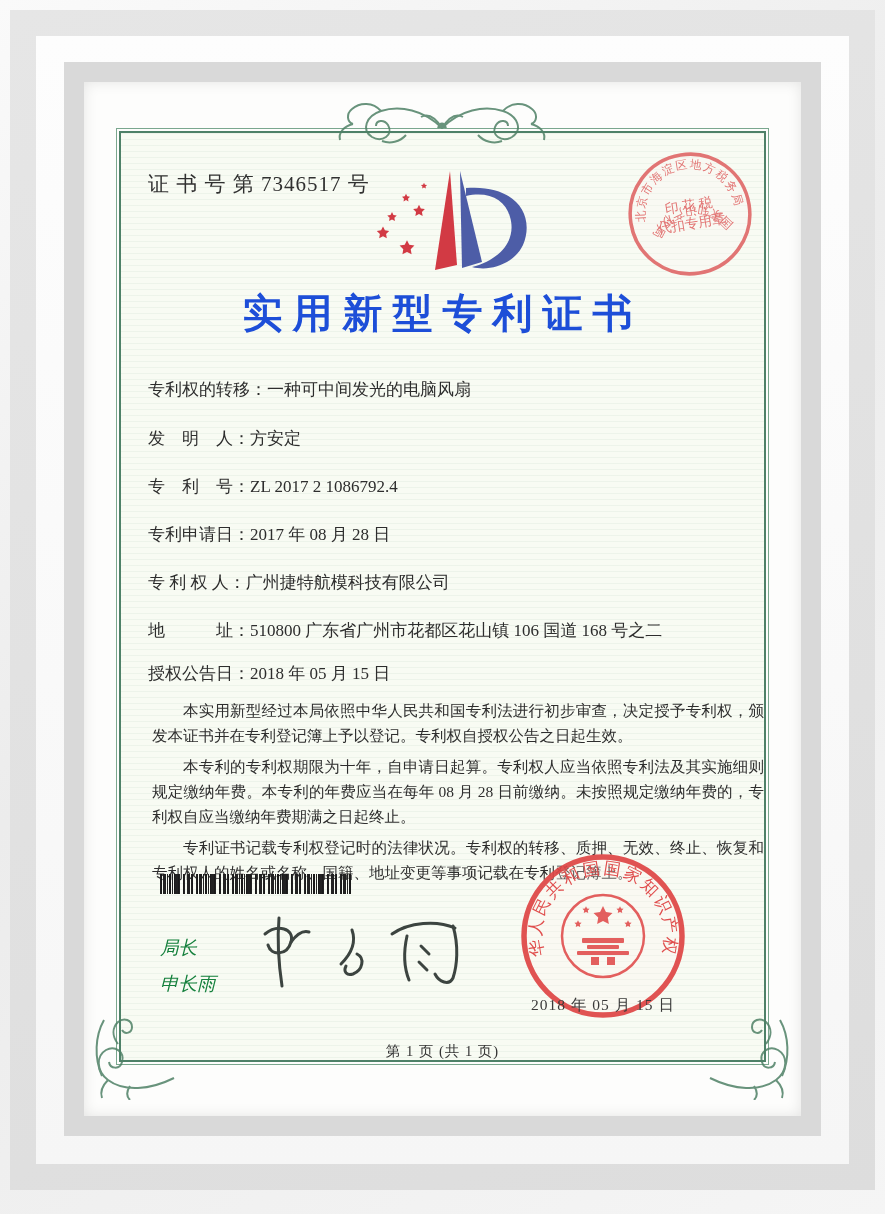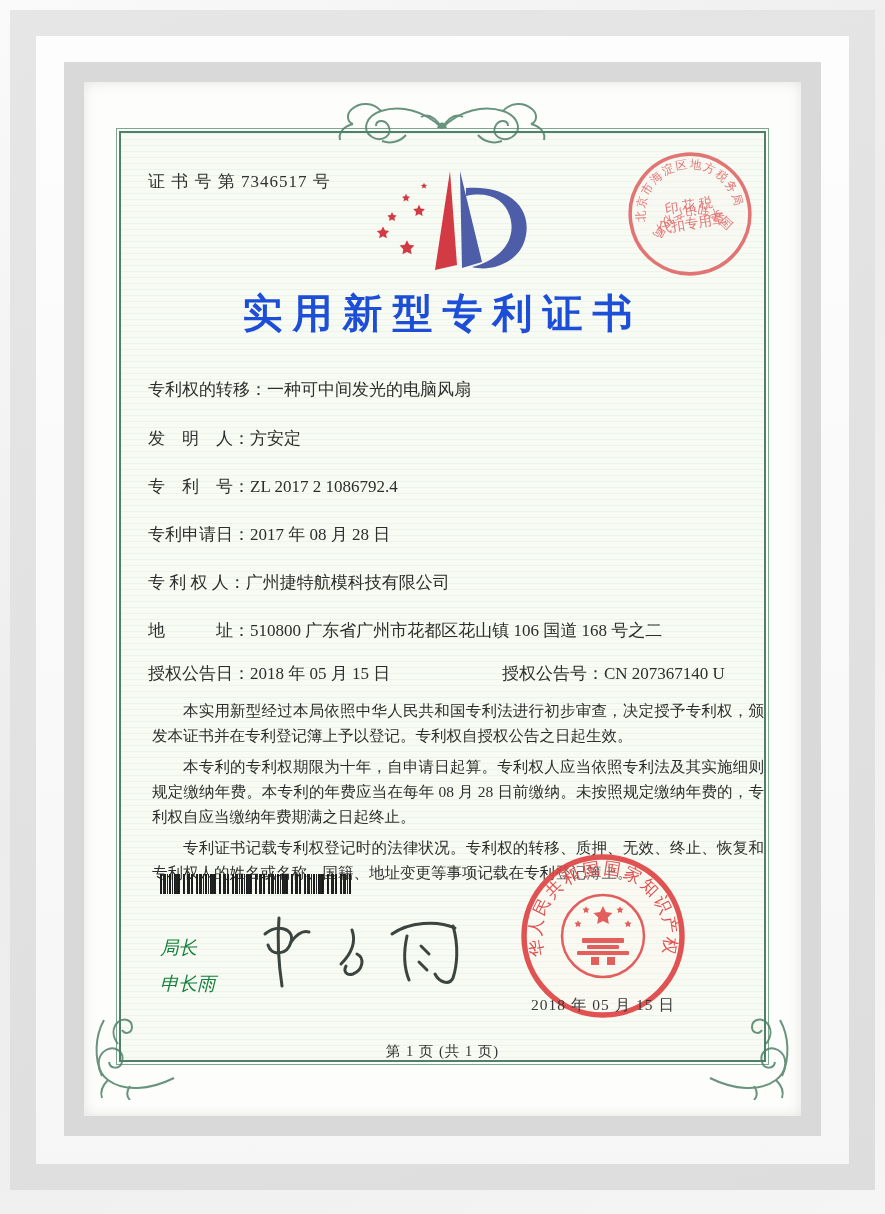--- a/index.html
+++ b/index.html
@@ -12,21 +12,21 @@
   .frame-mat{position:absolute;inset:62px 64px 78px 64px;background:#d9d9d9;}
   
   .paper{position:absolute;inset:82px 84px 98px 84px;background:#fdfdfc;
          box-shadow:inset 0 0 14px rgba(0,0,0,.10);}
   .cert-border{position:absolute;inset:46px 32px 51px 32px;border:1px solid #7aa78e;}
   .cert-border-inner{position:absolute;inset:2px;border:2px solid #4e8168;
          background-color:#f8fbf3;
          background-image:repeating-linear-gradient(to bottom,rgba(125,168,140,.09) 0 1px,rgba(0,0,0,0) 1px 6px);}
   
   .abs{position:absolute;}
-  .cert-no{left:64px;top:88px;font-size:17px;letter-spacing:1px;color:#303030;}
+  .cert-no{left:64px;top:88px;font-size:21px;letter-spacing:1px;color:#303030;}
   .logo{left:278px;top:84px;width:180px;height:124px;}
   .title{left:0;top:204px;width:100%;text-align:center;font-size:40px;font-weight:600;
          letter-spacing:10px;color:#1d4ed8;}
   .field-row{left:64px;font-size:17px;white-space:nowrap;color:#2d2d2d;}
   .grant-row{left:64px;top:580px;font-size:17px;white-space:nowrap;color:#2d2d2d;width:640px;}
   .grant-no{position:absolute;left:354px;top:0;}
   .paras{left:62px;top:610px;width:624px;font-size:15.5px;line-height:25px;text-align:justify;color:#2e2e2e;}
   .paras p{margin:6px;text-indent:2em;}
   .barcode{left:76px;top:792px;width:192px;height:20px;
      background-image:
@@ -118,21 +118,20 @@
     </div>
     <div class="abs field-row" style="top:489px">
       <span>专 利 权 人：</span><span>广州捷特航模科技有限公司</span>
     </div>
     <div class="abs field-row" style="top:537px">
       <span>地　　　址：</span><span>510800 广东省广州市花都区花山镇 106 国道 168 号之二</span>
     </div>
 
     <div class="abs grant-row">
       <span><span>授权公告日：</span><span>2018 年 05 月 15 日</span></span>
-      <span class="grant-no"><span>授权公告号：</span><span>CN 207367140 U</span></span>
     </div>
 
     <div class="abs paras">
       <p>本实用新型经过本局依照中华人民共和国专利法进行初步审查，决定授予专利权，颁发本证书并在专利登记簿上予以登记。专利权自授权公告之日起生效。</p>
       <p>本专利的专利权期限为十年，自申请日起算。专利权人应当依照专利法及其实施细则规定缴纳年费。本专利的年费应当在每年 08 月 28 日前缴纳。未按照规定缴纳年费的，专利权自应当缴纳年费期满之日起终止。</p>
       <p>专利证书记载专利权登记时的法律状况。专利权的转移、质押、无效、终止、恢复和专利权人的姓名或名称、国籍、地址变更等事项记载在专利登记簿上。</p>
     </div>
 
     <div class="abs barcode"></div>
 

